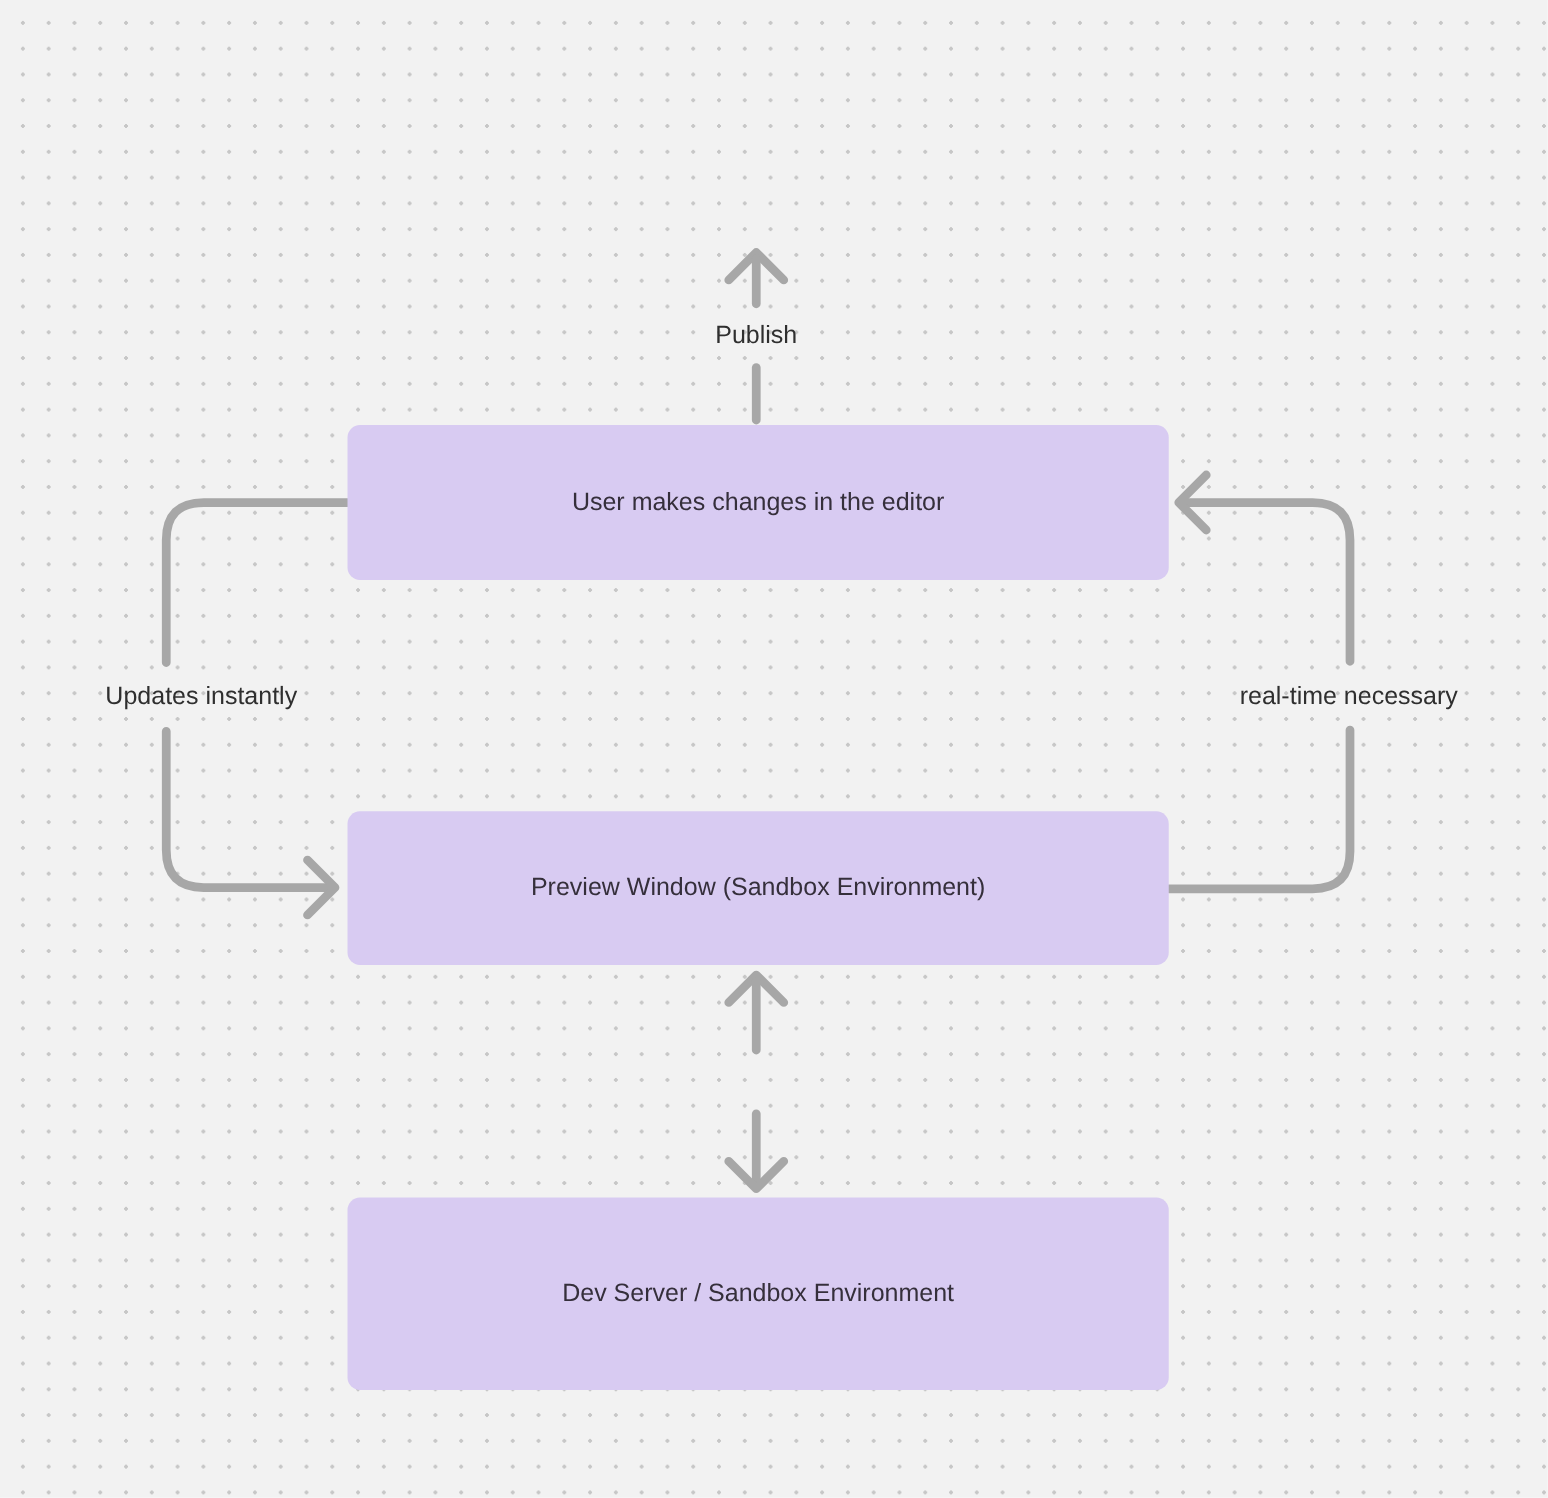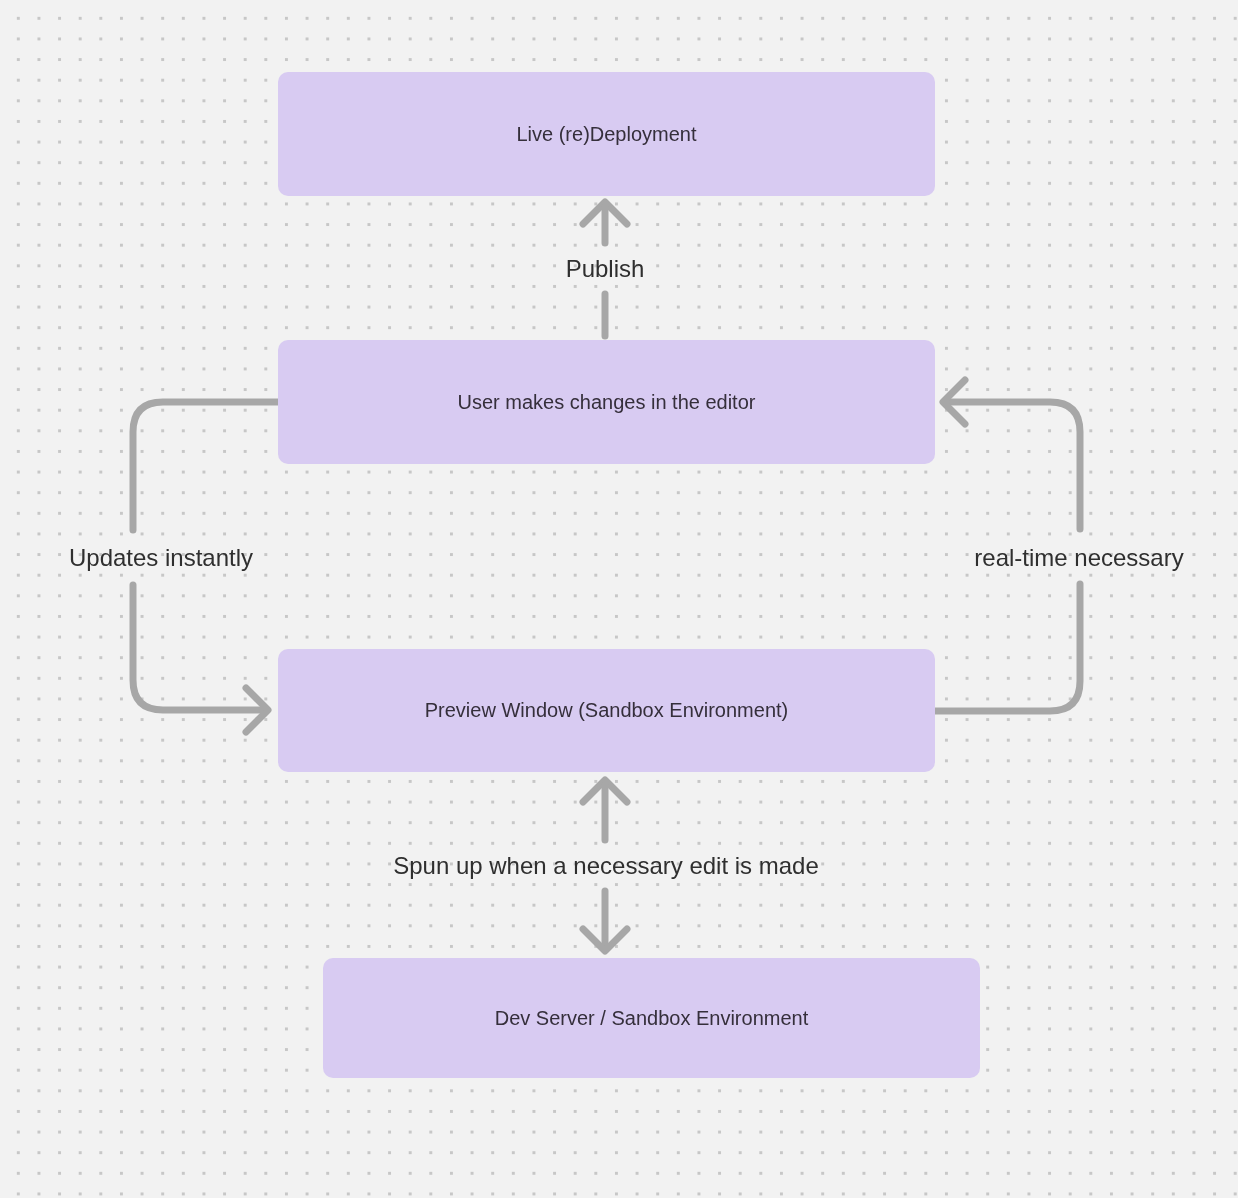--- a/index.html
+++ b/index.html
@@ -44,25 +44,25 @@
   }
   .node-label {
     font-size: 20px;
     color: #352f3b;
     text-align: center;
     white-space: nowrap;
   }
   .node-live       { top: 72px;  height: 124px; }
   .node-editor     { top: 340px; height: 124px; }
   .node-preview    { top: 649px; height: 123px; }
-  .node-dev-server { top: 958px; height: 120px; margin-left: 45px; }
+  .node-dev-server { top: 958px; height: 154px; }
   .edge-label {
     position: absolute;
     transform: translate(-50%, -50%);
-    font-size: 24px;
+    font-size: 20px;
     color: #2f2f2f;
     white-space: nowrap;
     text-align: center;
   }
   .edge-label-publish   { left: 605px;  top: 269px; }
   .edge-label-updates   { left: 133px;  top: 558px; margin-left: 28px; }
   .edge-label-feedback  { left: 1079px; top: 558px; }
   .edge-label-spun-up   { left: 606px;  top: 866px; }
 </style>
 </head>
@@ -91,37 +91,33 @@
     </g>
 
     <g>
       <path d="M583 802 L605 780 L627 802"></path>
       <path d="M605 785 L605 840"></path>
       <path d="M605 891 L605 944"></path>
       <path d="M583 929 L605 951 L627 929"></path>
     </g>
   </svg>
 
-  <div class="node node-live">
-    <span class="node-label">Live (re)Deployment</span>
-  </div>
 
   <div class="node node-editor">
     <span class="node-label">User makes changes in the editor</span>
   </div>
 
   <div class="node node-preview">
     <span class="node-label">Preview Window (Sandbox Environment)</span>
   </div>
 
   <div class="node node-dev-server">
     <span class="node-label">Dev Server / Sandbox Environment</span>
   </div>
 
   <div class="edge-label edge-label-publish">Publish</div>
 
   <div class="edge-label edge-label-updates">Updates instantly</div>
 
   <div class="edge-label edge-label-feedback">real-time necessary</div>
 
-  <div class="edge-label edge-label-spun-up">Spun up when a necessary edit is made</div>
 
 </div>
 
 </body></html>

